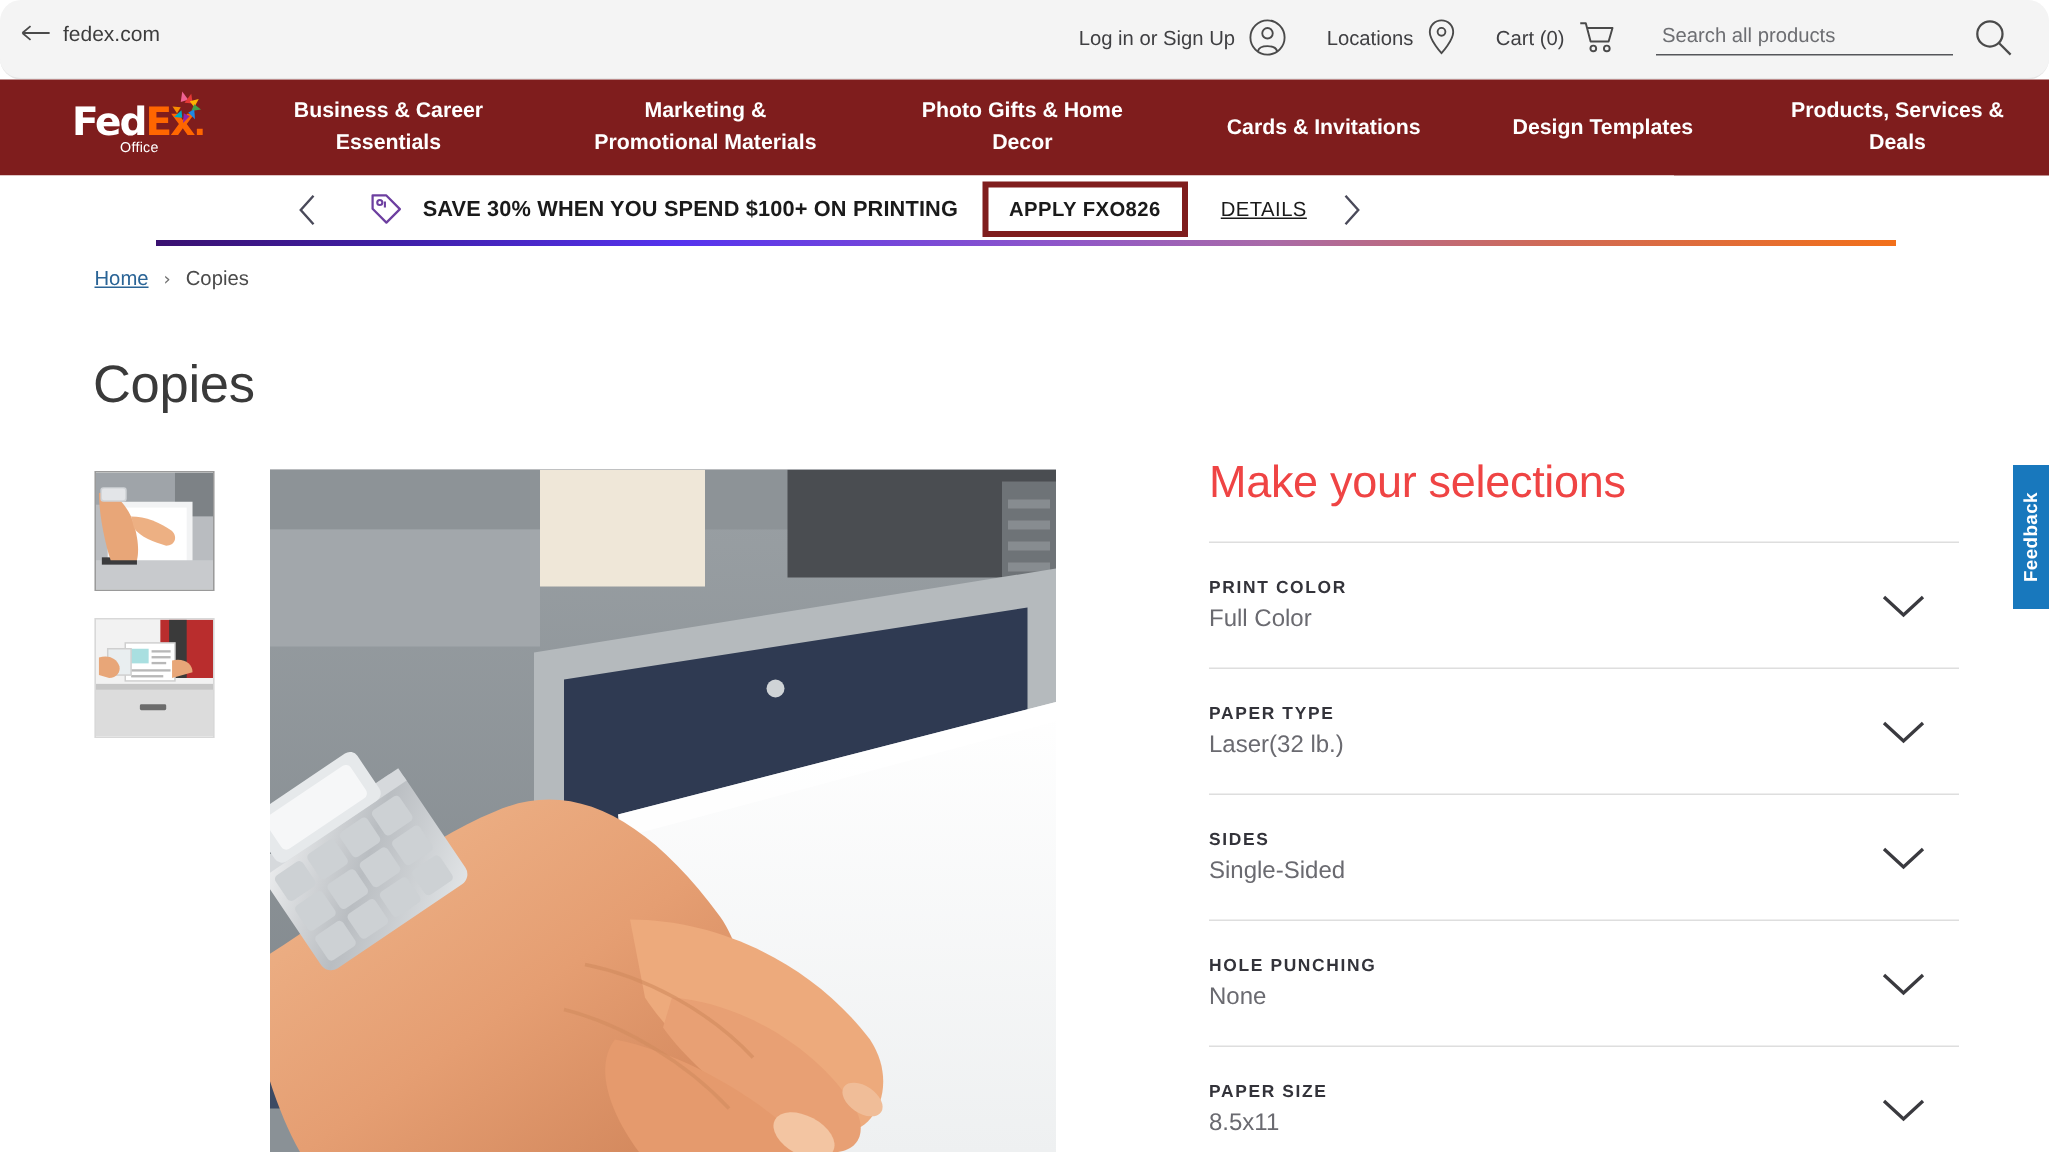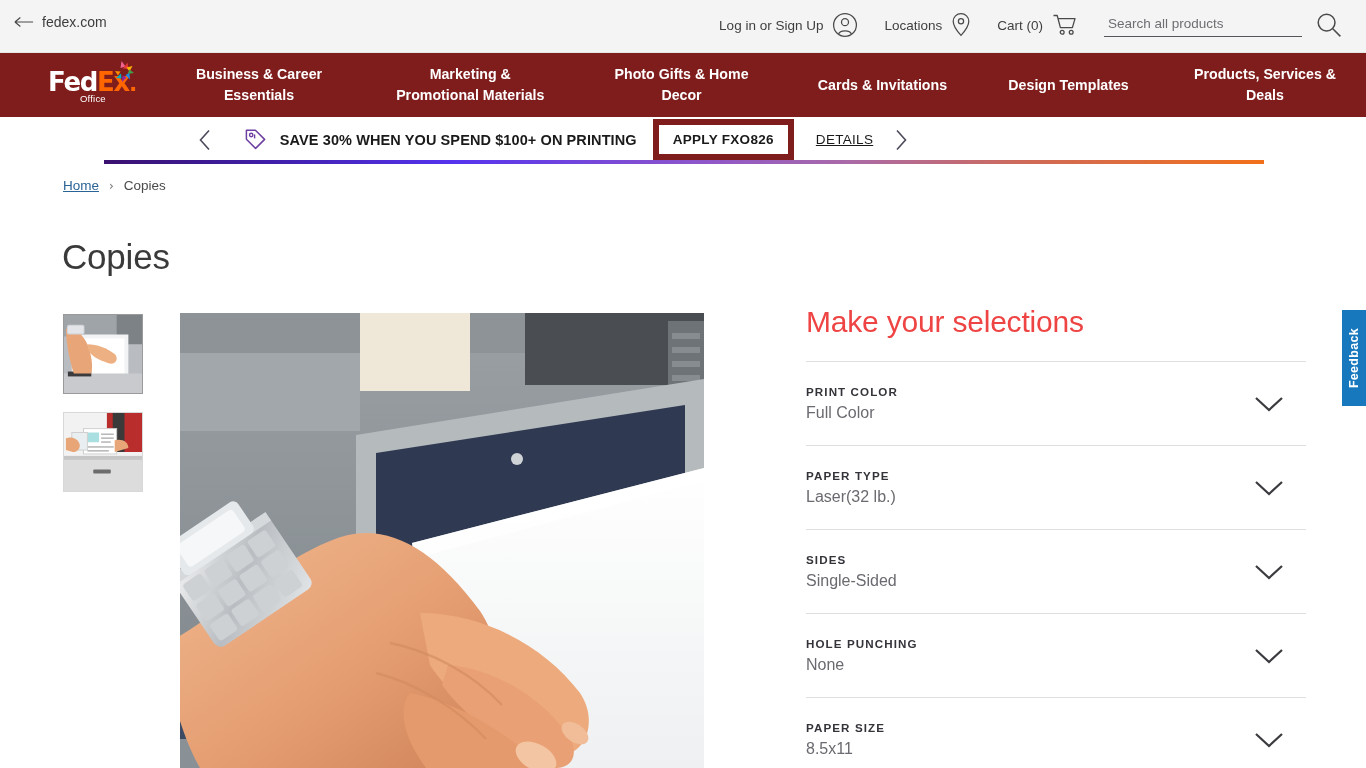--- a/index.html
+++ b/index.html
@@ -10,20 +10,21 @@
     font-family: "Liberation Sans", sans-serif;
     color: #2b2b2b;
   }
 
   
   .util-bar {
     position: absolute; top: 0; left: 0;
     width: 1366px; height: 53px;
     background: #f4f4f4;
     border-bottom: 1px solid #e6e6e6;
+    border-radius: 14px;
   }
   .back-link {
     position: absolute; left: 14px; top: 14px;
     display: flex; align-items: center; gap: 8px;
     font-size: 14px; color: #3d3d3d;
   }
   .back-arrow { width: 20px; height: 14px; display: block; }
 
   .util-right {
     position: absolute; right: 0; top: 10px;
@@ -105,21 +106,21 @@
   }
   .promo-arrow.left { left: 193px; }
   .promo-arrow.right { right: 203px; }
   .promo-inner { display: flex; align-items: center; gap: 0; }
   .promo-tag-icon { margin-right: 13px; display: block; }
   .promo-text {
     font-size: 14.5px; font-weight: bold; letter-spacing: .1px;
     color: #1a1a1a; white-space: nowrap; margin-right: 16px;
   }
   .promo-code-btn {
-    border: 6px solid #7f1d1d; background: #fff;
+    border: 4px solid #7f1d1d; background: #fff;
     font-family: "Liberation Sans", sans-serif;
     font-weight: bold; font-size: 13.5px; letter-spacing: .3px;
     color: #1a1a1a; padding: 7px 14px; cursor: pointer;
   }
   .promo-details {
     margin-left: 22px; font-size: 13.5px; letter-spacing: .3px;
     color: #1a1a1a; text-decoration: underline; cursor: pointer;
   }
   .promo-rule {
     position: absolute; top: 160px; left: 104px;

